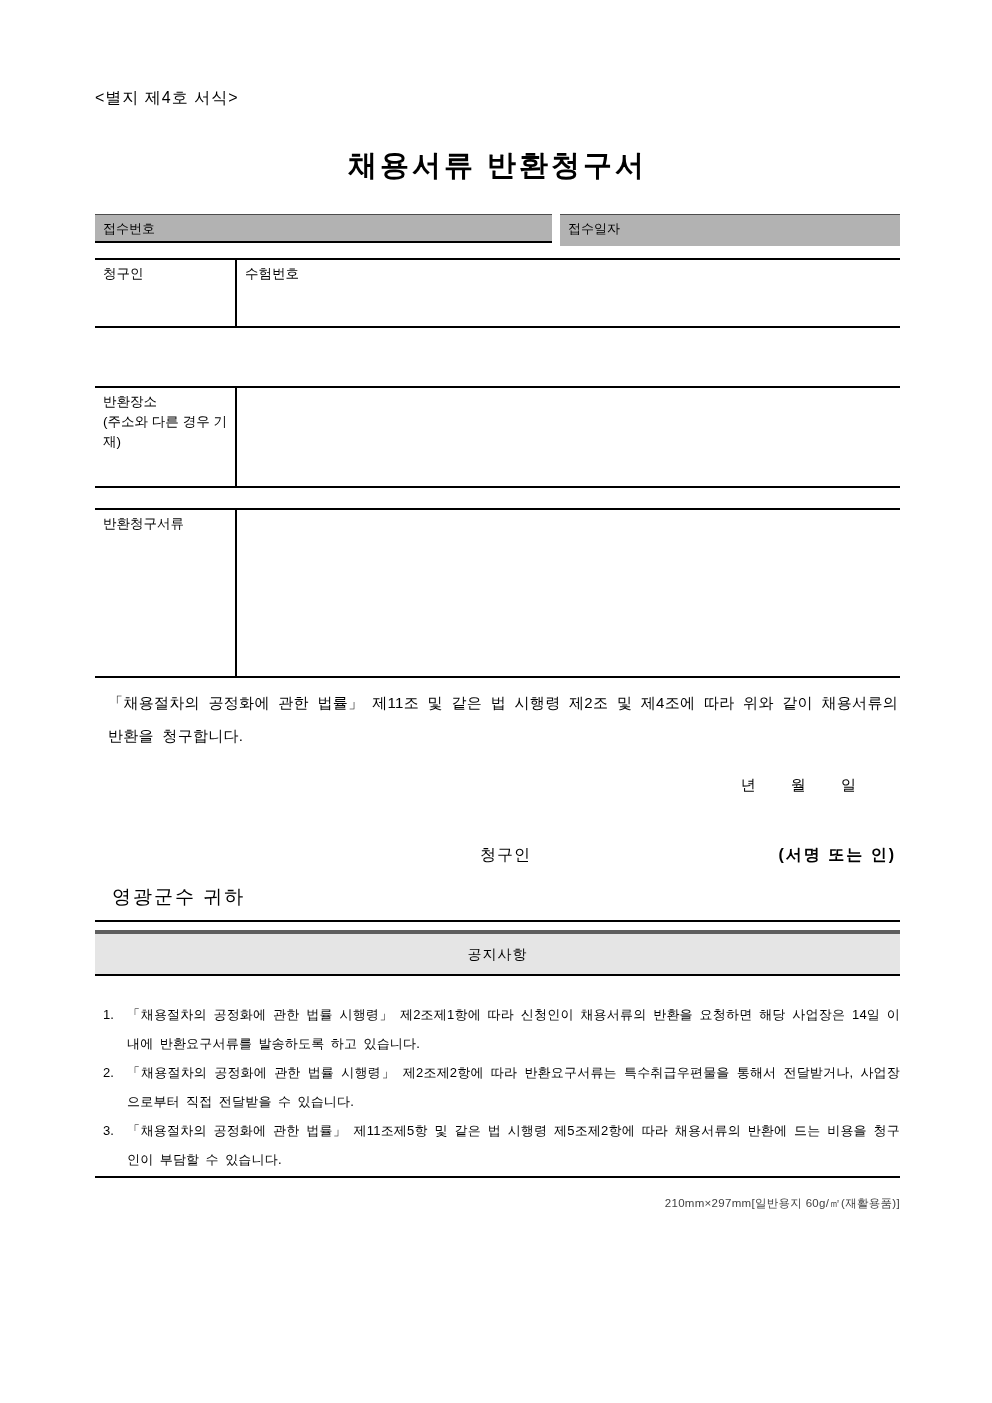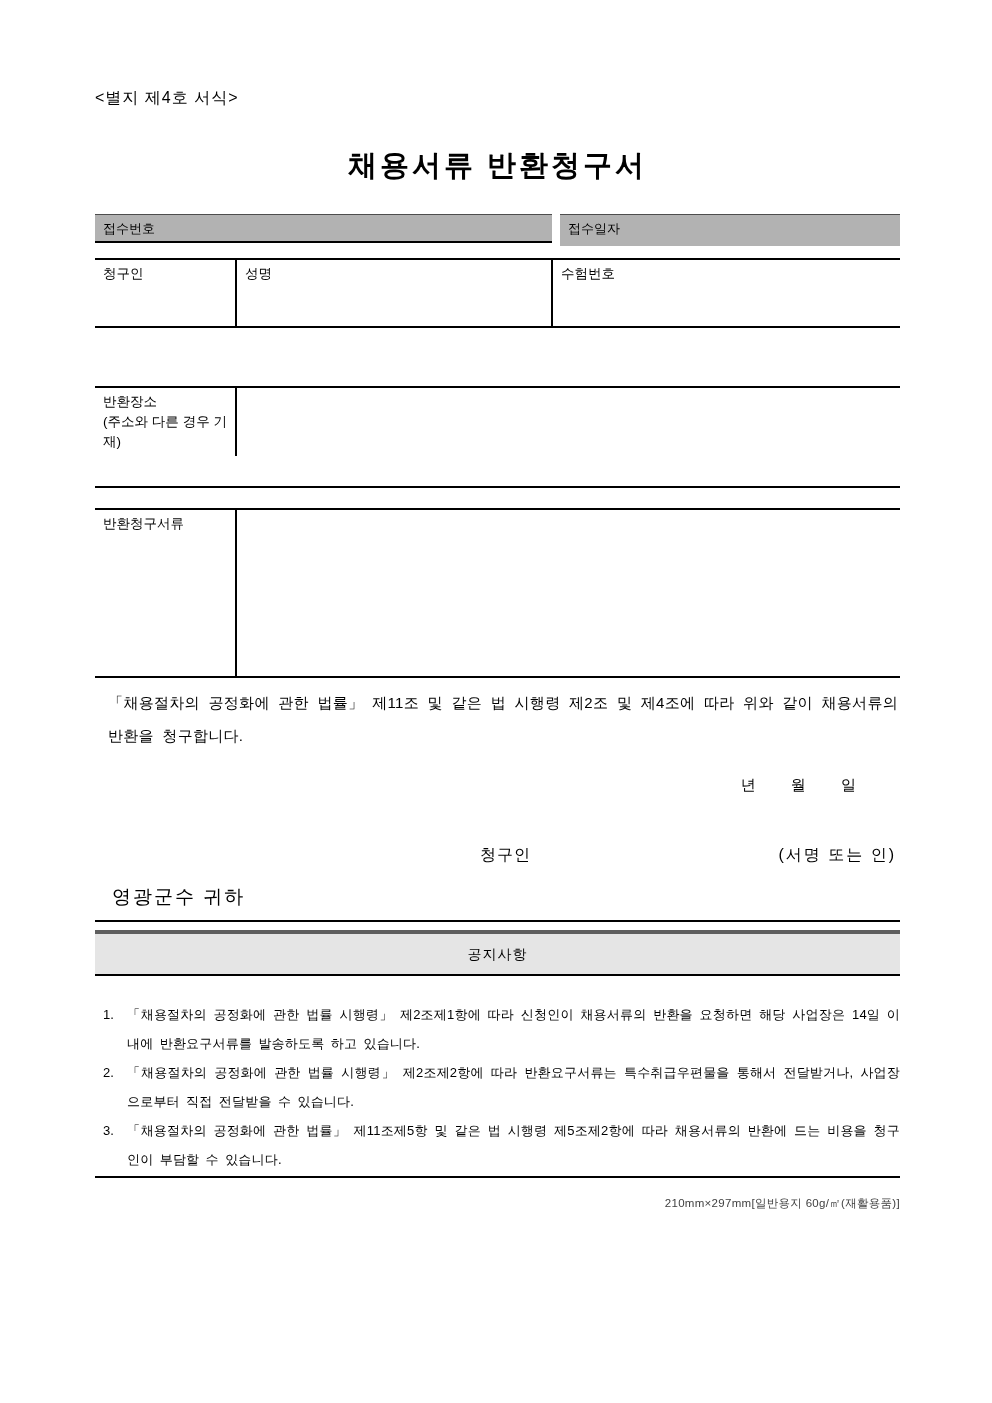--- a/index.html
+++ b/index.html
@@ -29,40 +29,40 @@
   .tbl{left:95px;top:258px;width:805px;border-top:2px solid #000;
        border-bottom:2px solid #000;box-sizing:border-box;}
   .row{display:flex;box-sizing:border-box;}
   .row + .row{border-top:2px solid #000;}
   .cell{box-sizing:border-box;padding:4px 8px;font-size:13.5px;line-height:20px;}
   .cell.lbl{width:142px;flex:none;border-right:2px solid #000;}
   .cell.mid{width:316px;flex:none;border-right:2px solid #000;}
   .cell.grow{flex:1;}
   .r-claimant{height:66px;}
   .r-address{height:60px;}
-  .r-place{height:100px;flex-direction:column;}
+  .r-place{height:100px;}
   .place-note{text-align:justify;}
 
   
   .tbl-docs{left:95px;top:508px;width:805px;border-top:2px solid #000;
             border-bottom:2px solid #000;box-sizing:border-box;}
   .r-docs{height:166px;}
 
   
   .declaration{left:108px;top:686px;width:790px;font-size:15px;line-height:33px;
                text-align:justify;word-spacing:4px;letter-spacing:0.3px;}
 
   
   .date-line{left:95px;top:776px;width:762px;text-align:right;font-size:15px;}
   .date-line span{margin-left:30px;letter-spacing:1px;}
 
   
   .sig-row{left:95px;top:845px;width:805px;height:24px;font-size:16px;}
   .sig-claimant{position:absolute;left:385px;top:0;letter-spacing:1px;}
-  .sig-note{position:absolute;right:4px;top:0;letter-spacing:2px;}
+  .sig-note{position:absolute;right:4px;top:0;letter-spacing:2px;font-weight:bold;}
 
   
   .addressee{left:112px;top:884px;font-size:19px;letter-spacing:2px;}
 
   .rule{background:#000;height:2px;}
   .rule-1{left:95px;top:920px;width:805px;}
   .rule-2{left:95px;top:1176px;width:805px;}
 
   
   .notice-band{left:95px;top:930px;width:805px;height:40px;
@@ -92,23 +92,20 @@
   <div class="abs rcpt-cell rcpt-right">
     <span>접수일자</span>
   </div>
   <div class="abs rcpt-cell rcpt-left">
     <span>접수번호</span>
   </div>
 
   <div class="abs tbl">
     <div class="row r-claimant">
       <div class="cell lbl">청구인</div>
-      <div class="cell mid">
-        <span>성명</span>
-      </div>
       <div class="cell grow">
         <span>수험번호</span>
       </div>
     </div>
     <div class="row r-address">
       <div class="cell grow"></div>
     </div>
     <div class="row r-place">
       <div class="cell lbl">
         <div>반환장소</div>

